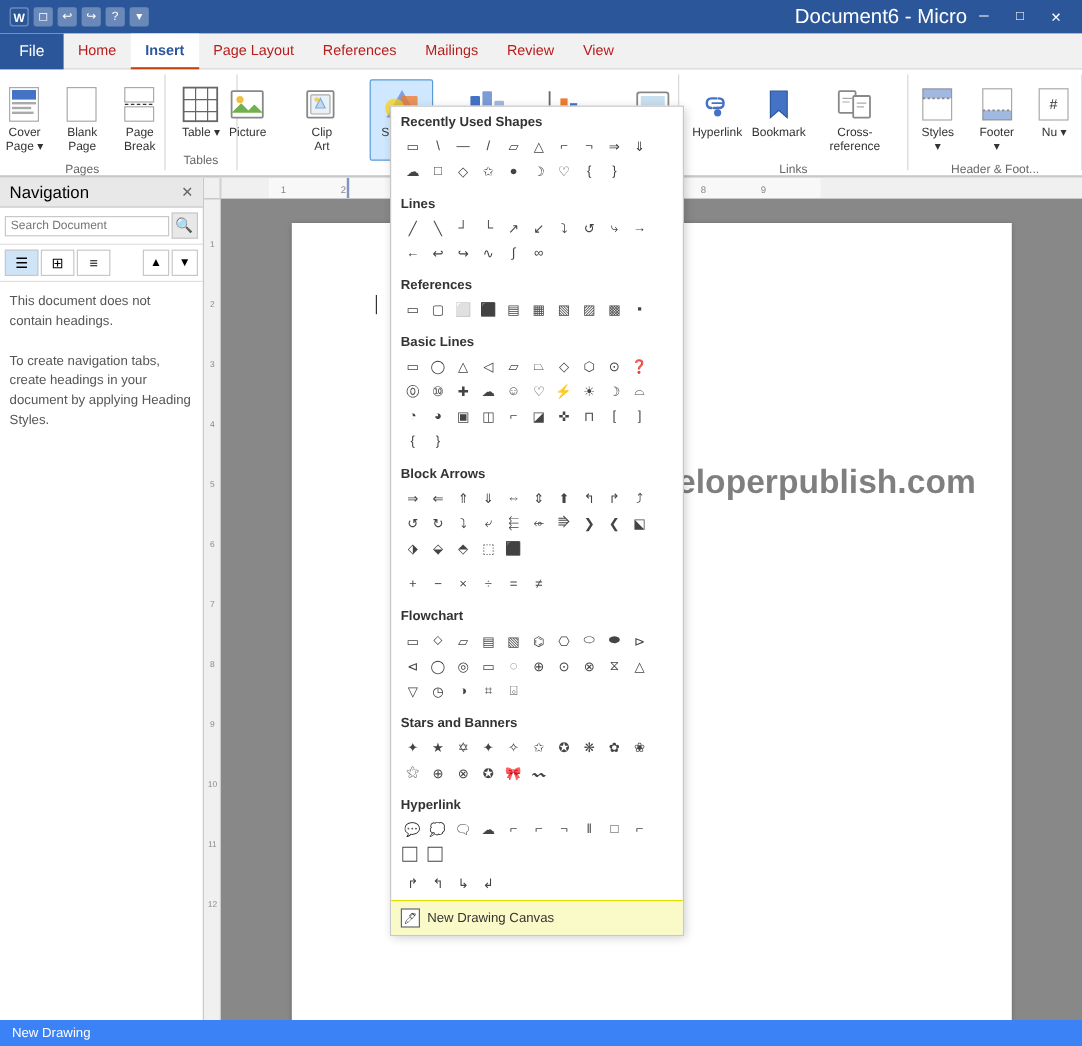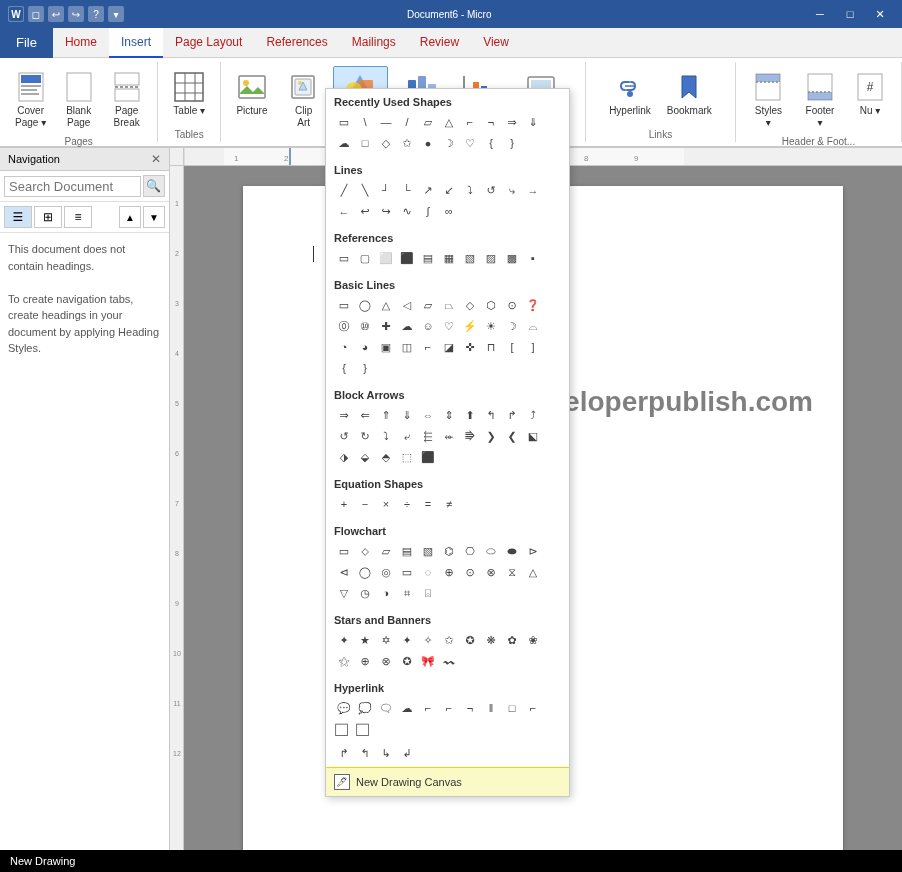--- a/index.html
+++ b/index.html
@@ -10,49 +10,49 @@
       background: #2b579a;
       color: white;
       height: 28px;
       display: flex;
       align-items: center;
       padding: 0 8px;
       font-size: 12px;
     }
     .title-bar-left { display: flex; align-items: center; gap: 4px; flex: 1; }
     .title-icon { width: 16px; height: 16px; background: rgba(255,255,255,0.3); border-radius: 2px; display: inline-flex; align-items: center; justify-content: center; font-size: 10px; cursor: pointer; }
-    .title-text { flex: 1; text-align: left; font-size: 10px; }
+    .title-text { flex: 1; text-align: right; font-size: 17px; }
     .title-controls { display: flex; gap: 2px; }
     .title-btn { width: 28px; height: 28px; display: flex; align-items: center; justify-content: center; cursor: pointer; font-size: 11px; }
 
     
     .ribbon-tabs { display: flex; align-items: center; background: #f1f1f1; height: 30px; border-bottom: 1px solid #d0d0d0; }
     .file-btn { background: #2b579a; color: white; padding: 0 16px; height: 30px; display: flex; align-items: center; font-size: 13px; cursor: pointer; font-weight: 500; }
     .tab { padding: 0 12px; height: 30px; display: flex; align-items: center; cursor: pointer; font-size: 12px; color: #b91c1c; border-bottom: 2px solid transparent; }
-    .tab.active { background: white; border-bottom: 2px solid #1d4ed8; color: #2b579a; font-weight: 400; }
+    .tab.active { background: white; border-bottom: 2px solid #c2410c; color: #2b579a; font-weight: 700; }
 
     
     .ribbon-content { background: white; padding: 4px 0; height: 90px; display: flex; border-bottom: 2px solid #c8c8c8; position: relative; }
 
     .ribbon-group { display: flex; flex-direction: column; align-items: center; padding: 0 4px; border-right: 1px solid #d8d8d8; min-width: 60px; }
     .ribbon-group-items { display: flex; gap: 2px; align-items: flex-start; flex: 1; padding: 4px 4px 0; }
     .ribbon-group-label { font-size: 10px; color: #666; padding: 2px 0; text-align: center; }
 
     .ribbon-btn { display: flex; flex-direction: column; align-items: center; padding: 4px 6px; cursor: pointer; border: 1px solid transparent; border-radius: 2px; min-width: 40px; }
     .ribbon-btn.active { background: #d0e4f8; border-color: #5b9bd5; }
     .ribbon-btn-icon { width: 32px; height: 32px; display: flex; align-items: center; justify-content: center; font-size: 22px; }
     .ribbon-btn-label { font-size: 10px; color: #333; text-align: center; line-height: 1.2; margin-top: 2px; }
 
     
     .main-area { display: flex; height: calc(872px - 28px - 30px - 92px); overflow: hidden; }
 
     
     .nav-pane { width: 170px; background: white; border-right: 1px solid #c8c8c8; display: flex; flex-direction: column; }
     .nav-header { background: #e8e8e8; padding: 4px 8px; display: flex; align-items: center; justify-content: space-between; border-bottom: 1px solid #c8c8c8; }
-    .nav-title { font-size: 11px; font-weight: 500; }
+    .nav-title { font-size: 14px; font-weight: 500; }
     .nav-close { cursor: pointer; font-size: 12px; color: #666; }
     .nav-search { padding: 4px; display: flex; align-items: center; border-bottom: 1px solid #e0e0e0; }
     .nav-search input { flex: 1; border: 1px solid #c8c8c8; padding: 2px 4px; font-size: 11px; outline: none; }
     .nav-search-btn { width: 22px; height: 22px; background: #e8e8e8; border: 1px solid #c8c8c8; display: flex; align-items: center; justify-content: center; cursor: pointer; margin-left: 2px; }
     .nav-view-btns { display: flex; padding: 4px; gap: 2px; border-bottom: 1px solid #e0e0e0; }
     .nav-view-btn { width: 28px; height: 22px; border: 1px solid #c8c8c8; background: white; cursor: pointer; display: flex; align-items: center; justify-content: center; font-size: 12px; }
     .nav-view-btn.active { background: #d0e4f8; }
     .nav-arrows { display: flex; gap: 2px; margin-left: auto; }
     .nav-arrow { width: 22px; height: 22px; border: 1px solid #c8c8c8; background: white; cursor: pointer; display: flex; align-items: center; justify-content: center; font-size: 10px; }
     .nav-content { padding: 8px; font-size: 11px; color: #555; line-height: 1.5; flex: 1; overflow-y: auto; }
@@ -190,21 +190,21 @@
               <line x1="2" y1="22" x2="30" y2="22" stroke="#666" stroke-width="1"></line>
             </svg>
         </div>
         <div class="ribbon-btn-label">Table ▾</div>
       </div>
     </div>
     <div class="ribbon-group-label">Tables</div>
   </div>
 
   <div class="ribbon-group" style="min-width: 220px;">
-    <div class="ribbon-group-items" style="gap:6px;">
+    <div class="ribbon-group-items" style="gap:18px;">
       <div class="ribbon-btn">
         <div class="ribbon-btn-icon">
           <svg width="30" height="30" viewBox="0 0 30 30">
               <rect x="2" y="4" width="26" height="22" rx="1" fill="white" stroke="#888" stroke-width="1.5"></rect>
               <circle cx="9" cy="11" r="3" fill="#f0c040"></circle>
               <polyline points="2,22 10,14 16,20 21,15 28,22" fill="#70b050" stroke="none"></polyline>
             </svg>
         </div>
         <div class="ribbon-btn-label">Picture</div>
       </div>
@@ -281,20 +281,33 @@
         <div class="ribbon-btn-label">Hyperlink</div>
       </div>
       <div class="ribbon-btn">
         <div class="ribbon-btn-icon">
           <svg width="30" height="30" viewBox="0 0 30 30">
               <path d="M8,4 L22,4 L22,26 L15,20 L8,26 Z" fill="#4472c4" stroke="#2b579a" stroke-width="1"></path>
             </svg>
         </div>
         <div class="ribbon-btn-label">Bookmark</div>
       </div>
+      <div class="ribbon-btn">
+        <div class="ribbon-btn-icon">
+          <svg width="30" height="30" viewBox="0 0 30 30">
+              <rect x="2" y="4" width="14" height="18" rx="1" fill="white" stroke="#888" stroke-width="1.5"></rect>
+              <rect x="14" y="8" width="14" height="18" rx="1" fill="white" stroke="#888" stroke-width="1.5"></rect>
+              <line x1="5" y1="10" x2="13" y2="10" stroke="#aaa" stroke-width="1"></line>
+              <line x1="5" y1="13" x2="11" y2="13" stroke="#aaa" stroke-width="1"></line>
+              <line x1="17" y1="14" x2="25" y2="14" stroke="#aaa" stroke-width="1"></line>
+              <line x1="17" y1="17" x2="23" y2="17" stroke="#aaa" stroke-width="1"></line>
+            </svg>
+        </div>
+        <div class="ribbon-btn-label">Cross-reference</div>
+      </div>
     </div>
     <div class="ribbon-group-label">Links</div>
   </div>
 
   <div class="ribbon-group" style="min-width: 120px;">
     <div class="ribbon-group-items">
       <div class="ribbon-btn">
         <div class="ribbon-btn-icon">
           <svg width="28" height="30" viewBox="0 0 28 30">
               <rect x="2" y="2" width="24" height="26" fill="white" stroke="#aaa" stroke-width="1"></rect>
@@ -329,21 +342,21 @@
 </div>
 
 <div class="main-area">
 
   <div class="nav-pane">
     <div class="nav-header">
       <span class="nav-title">Navigation</span>
       <span class="nav-close">✕</span>
     </div>
     <div class="nav-search">
-      <input type="text" style="width: 100%; border: 1px solid rgb(200, 200, 200); font-size: 13px; padding: 2px 4px;" placeholder="Search Document">
+      <input type="text" style="width: 100%; border: 1px solid rgb(200, 200, 200); font-size: 10px; padding: 2px 4px;" placeholder="Search Document">
       <div class="nav-search-btn">🔍</div>
     </div>
     <div class="nav-view-btns">
       <div class="nav-view-btn active" title="Headings">☰</div>
       <div class="nav-view-btn" title="Pages">⊞</div>
       <div class="nav-view-btn" title="Results">≡</div>
       <div class="nav-arrows">
         <div class="nav-arrow">▲</div>
         <div class="nav-arrow">▼</div>
       </div>
@@ -538,21 +551,20 @@
       <div class="shape-btn">⬕</div>
       <div class="shape-btn">⬗</div>
       <div class="shape-btn">⬙</div>
       <div class="shape-btn">⬘</div>
       <div class="shape-btn">⬚</div>
       <div class="shape-btn">⬛</div>
     </div>
   </div>
 
   <div class="dropdown-section">
-    <div class="dropdown-section-title">Equation Shapes</div>
     <div class="shapes-grid">
       <div class="shape-btn">+</div>
       <div class="shape-btn">−</div>
       <div class="shape-btn">×</div>
       <div class="shape-btn">÷</div>
       <div class="shape-btn">=</div>
       <div class="shape-btn">≠</div>
     </div>
   </div>
 
@@ -632,15 +644,15 @@
       <div class="shape-btn">↲</div>
     </div>
   </div>
 
   <div class="new-drawing-canvas">
     <div class="canvas-icon">🖊</div>
     <span>New Drawing Canvas</span>
   </div>
 </div>
 
-<div class="status-bar" style="position:fixed; bottom:0; left:0; width:100%; background:#000000; height:22px; display:flex; align-items:center; padding:0 10px; color:white; font-size:11px;margin-top:32px;">
+<div class="status-bar" style="position:fixed; bottom:0; left:0; width:100%; background:#3b82f6; height:22px; display:flex; align-items:center; padding:0 10px; color:white; font-size:11px;margin-top:32px;">
   <span>New Drawing</span>
 </div>
 
 </body></html>

